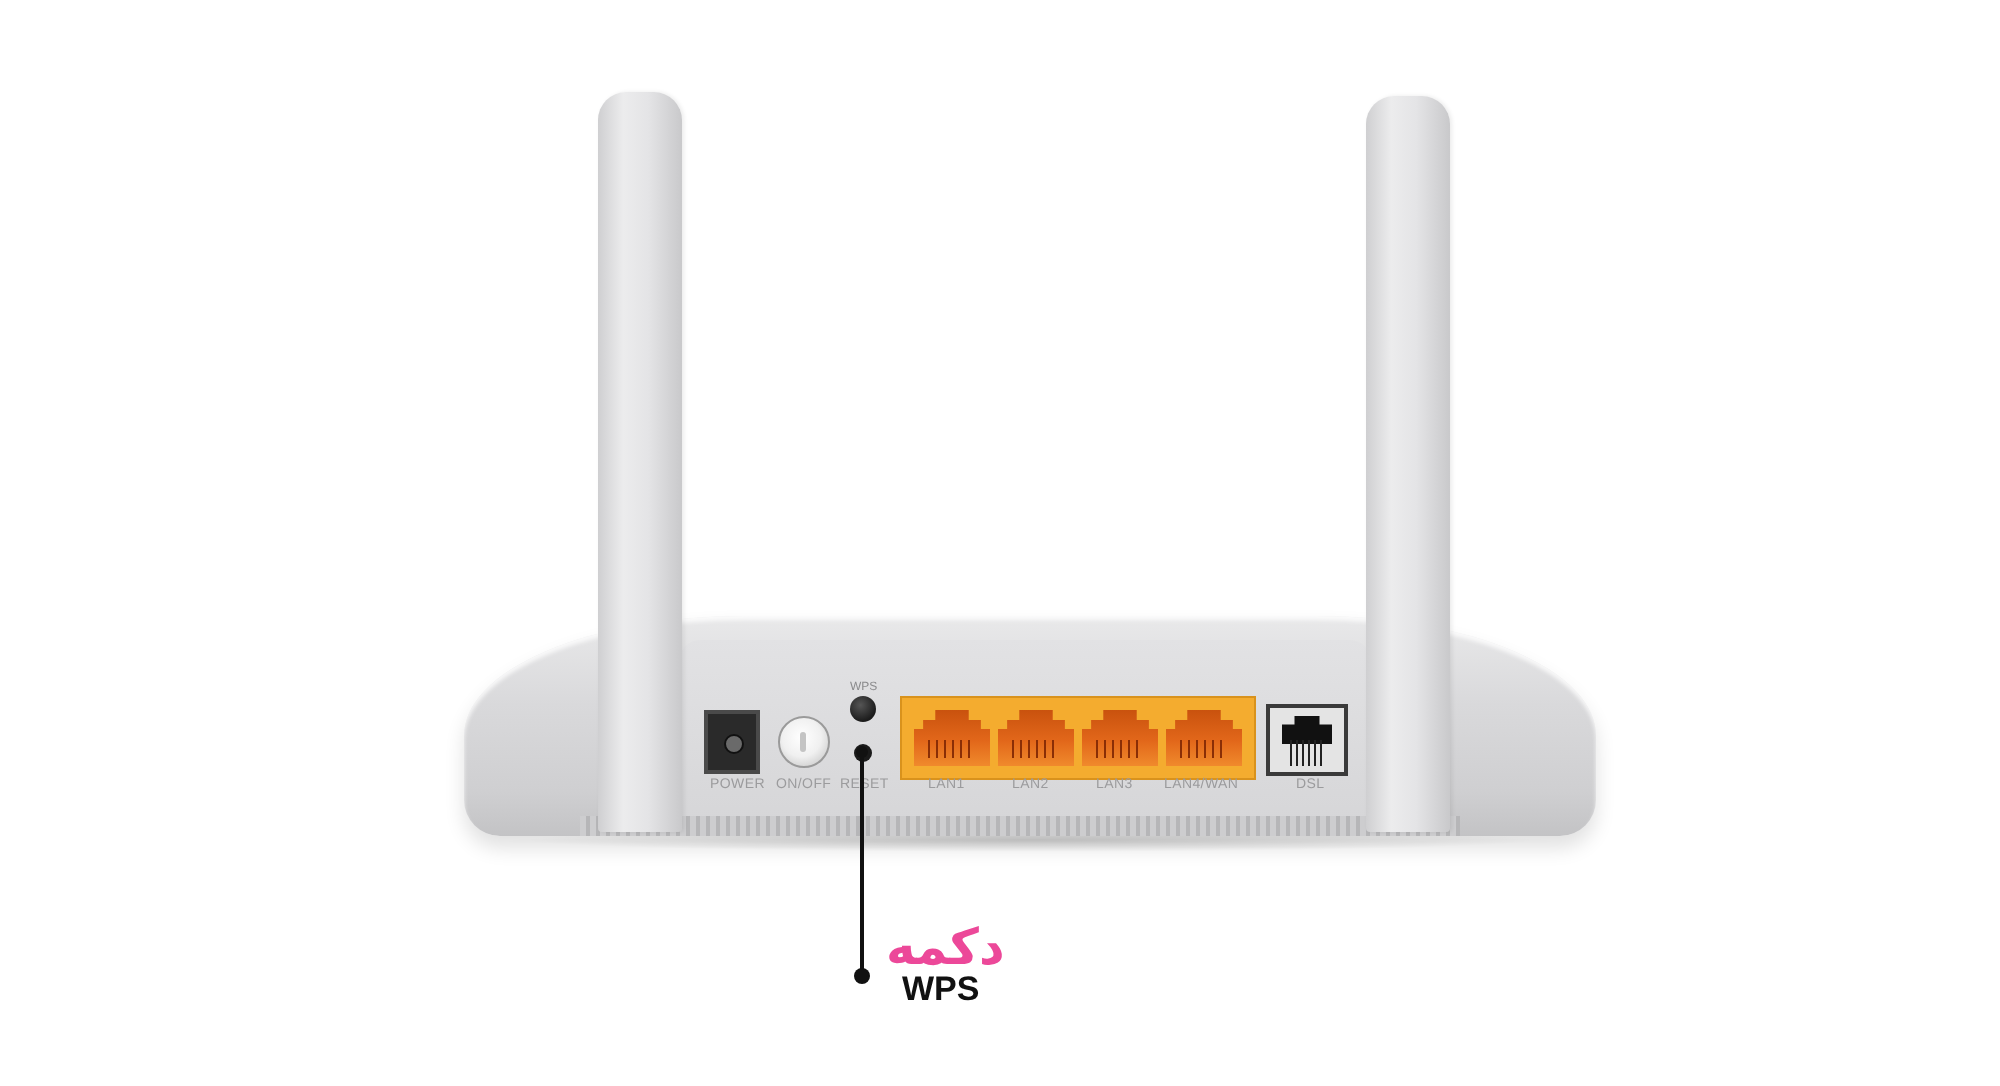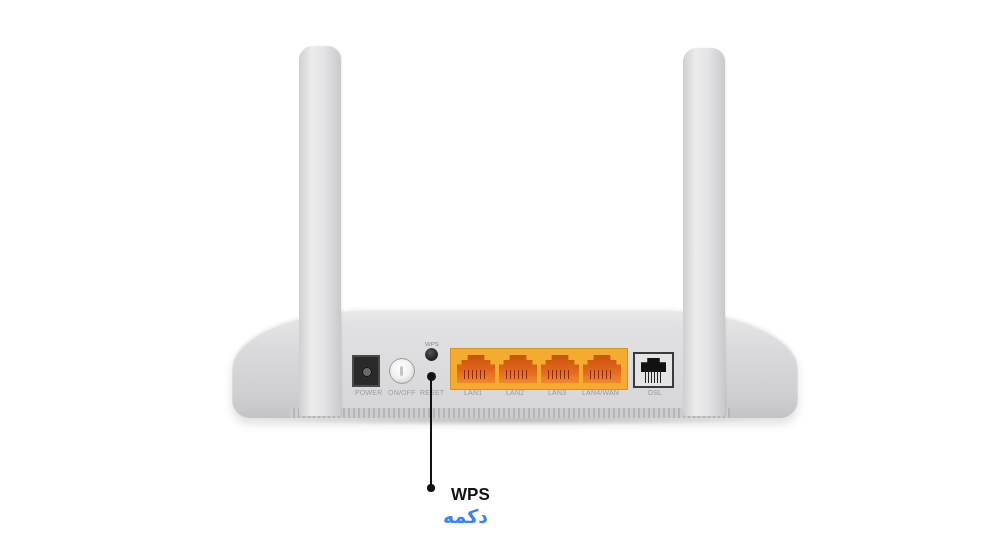--- a/index.html
+++ b/index.html
@@ -100,22 +100,22 @@
     .callout-line {
       position: absolute; left: 430px; top: 376px; width: 2px; height: 112px; background: #111;
     }
     .callout-dot {
       position: absolute; left: 427px; top: 484px; width: 8px; height: 8px; border-radius: 50%; background: #111;
     }
     .callout-dot-top {
       position: absolute; left: 428px; top: 373px; width: 6px; height: 6px; border-radius: 50%; background: #111;
     }
     .callout-text-fa {
-      position: absolute; left: 443px; top: 459px; font-size: 19px; font-weight: bold; color: #3b82f6;
-      direction: rtl; font-family: "DejaVu Sans", sans-serif; letter-spacing: 2px; margin-top: 46px;
+      position: absolute; left: 443px; top: 459px; font-size: 25px; font-weight: bold; color: #ec4899;
+      direction: rtl; font-family: "DejaVu Sans", sans-serif; letter-spacing: 2px;
     }
     .callout-text-en {
       position: absolute; left: 451px; top: 485px; font-size: 17px; font-weight: bold; color: #111;
       font-family: "Liberation Sans", sans-serif;
     }
   </style>
 </head>
 <body>
 
 <div class="scene">

